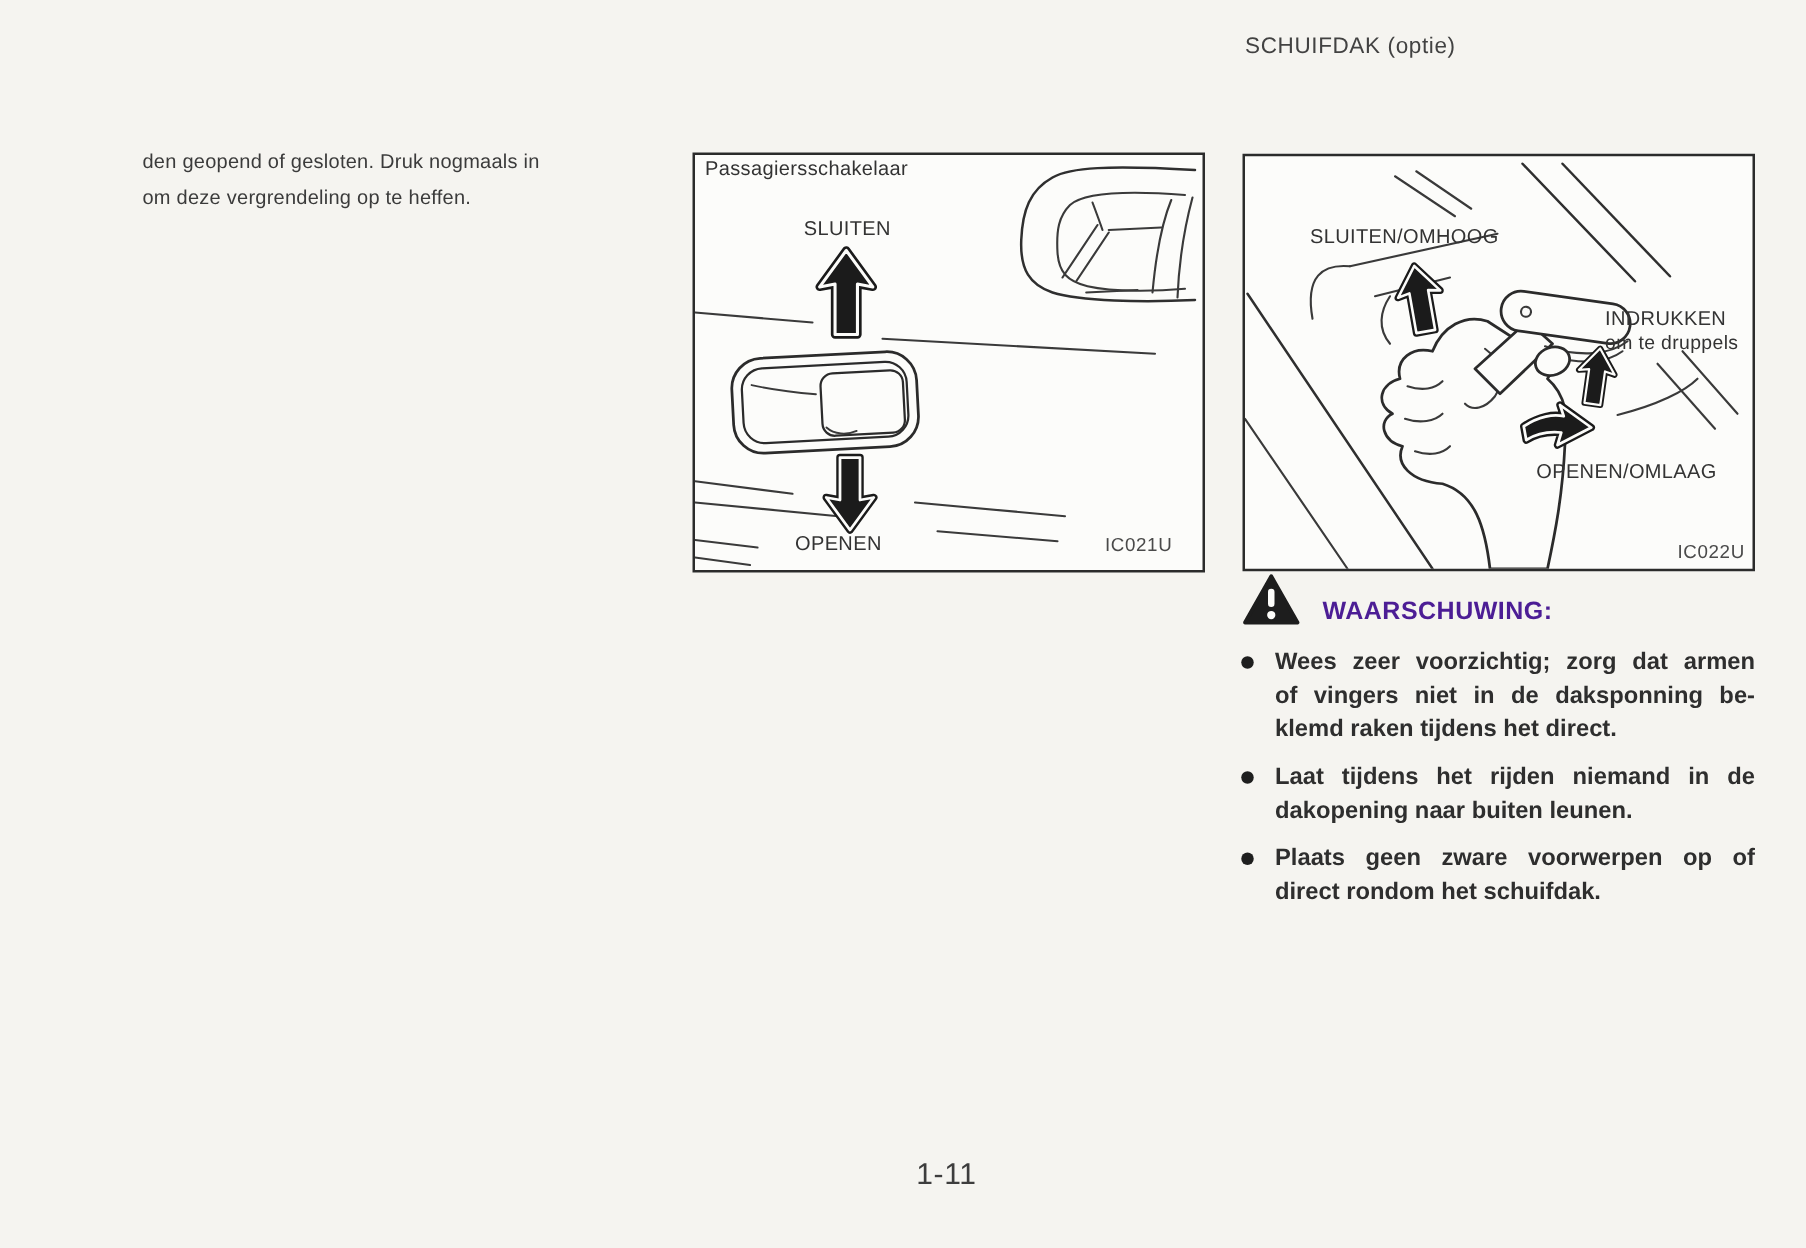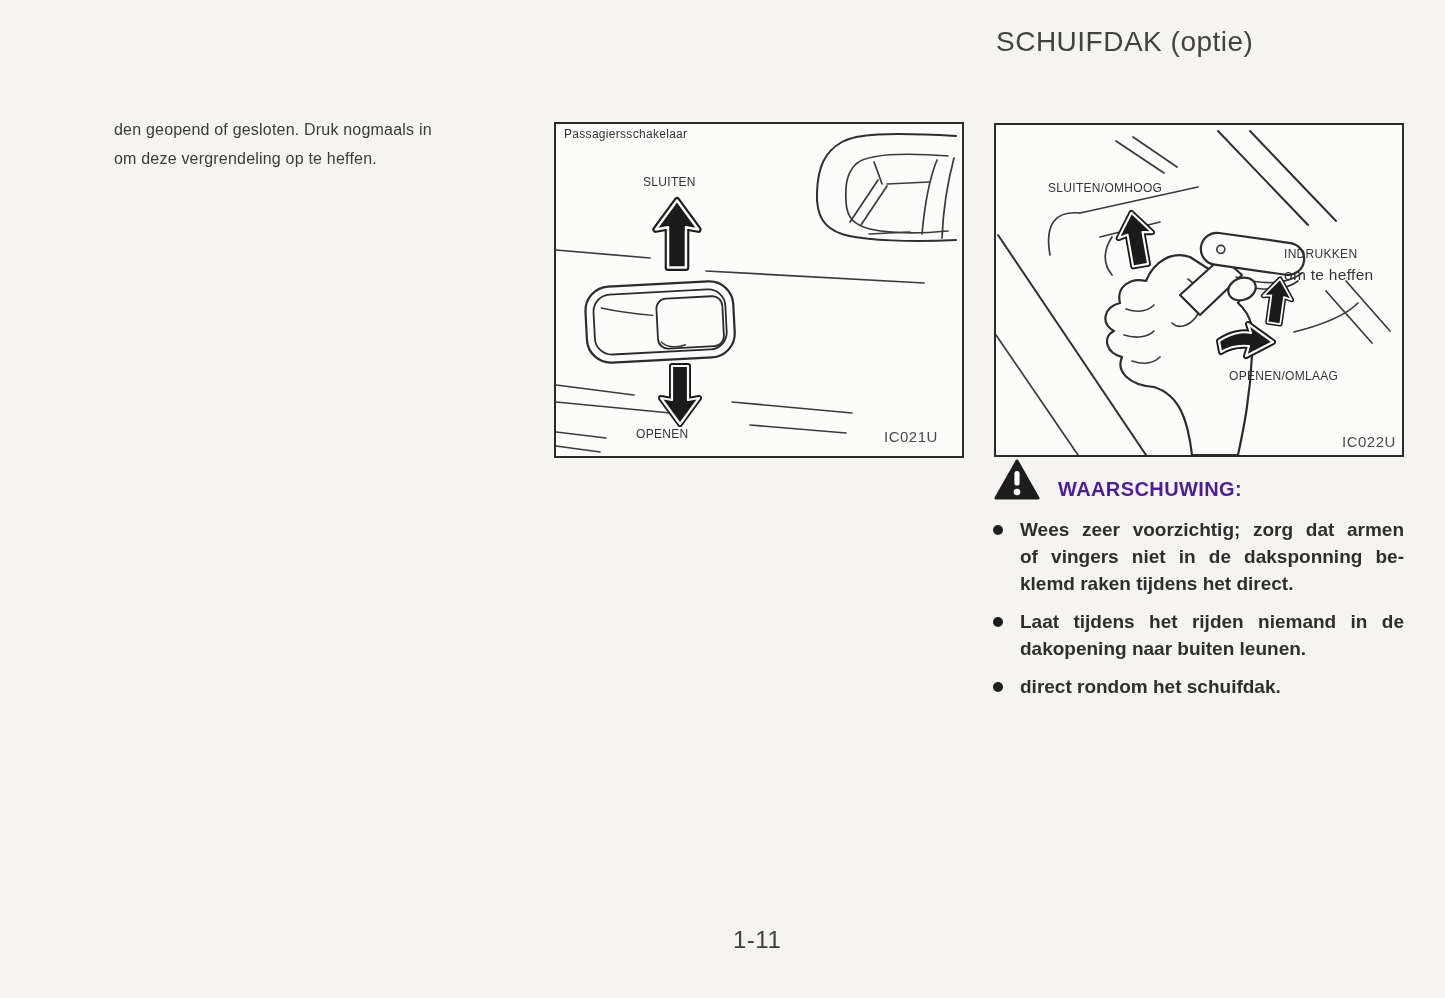--- a/index.html
+++ b/index.html
@@ -5,34 +5,34 @@
   html,body{margin:0;padding:0;}
   body{
     width:1445px;height:998px;position:relative;overflow:hidden;
     background:#f5f4f0;
     font-family:"Liberation Sans", sans-serif;
     color:#3a3a3a;
   }
   .abs{position:absolute;}
   #page-title{
     left:996px;top:26px;
-    font-size:28px;letter-spacing:.5px;color:#424242;
+    font-size:18px;letter-spacing:.5px;color:#424242;
   }
   #intro{
     left:114px;top:115px;font-size:16px;line-height:29px;color:#3b3b3b;
     letter-spacing:.2px;
   }
   .figure{
     background:#fcfcfa;border:2px solid #2b2b2b;box-sizing:border-box;
   }
   #figure1{left:554px;top:122px;width:410px;height:336px;}
   #figure2{left:994px;top:123px;width:410px;height:334px;padding-left:37px;}
   .figure svg{position:absolute;left:0;top:0;}
   .fig-label{
-    position:absolute;font-size:12px;color:#333;letter-spacing:.3px;white-space:nowrap;
+    position:absolute;font-size:16px;color:#333;letter-spacing:.3px;white-space:nowrap;
   }
   .fig-code{
     position:absolute;font-size:15px;color:#4a4a4a;letter-spacing:.5px;white-space:nowrap;
   }
   #warning{left:992px;top:458px;width:412px;}
   #warning-icon{position:absolute;left:2px;top:0;}
   #warning-heading{
     position:absolute;left:66px;top:20px;
     font-size:20px;font-weight:700;color:#4c1d95;letter-spacing:.4px;
   }
@@ -158,21 +158,21 @@
       <path class="arrow-outer" d="M 0 -28 L -18 -4 L -8 -6 L -8 28 L 8 28 L 8 -6 L 18 -4 Z"></path>
       <path class="arrow-inner" d="M 0 -28 L -18 -4 L -8 -6 L -8 28 L 8 28 L 8 -6 L 18 -4 Z"></path>
     </g>
     <g transform="translate(249,214)">
       <path class="arrow-outer" d="M -26 2 C -14 -6 -2 -8 6 -6 L 3 -15 L 28 3 L 1 17 L 4 7 C -6 6 -16 8 -24 13 Z"></path>
       <path class="arrow-inner" d="M -26 2 C -14 -6 -2 -8 6 -6 L 3 -15 L 28 3 L 1 17 L 4 7 C -6 6 -16 8 -24 13 Z"></path>
     </g>
   </svg>
   <span class="fig-label" style="left:52px;top:56px;">SLUITEN/OMHOOG</span>
   <span class="fig-label" style="left:288px;top:122px;">INDRUKKEN</span>
-  <span class="fig-label" style="left:288px;top:141px;font-size:15.5px;">om te heffen</span>
+  <span class="fig-label" style="left:288px;top:141px;font-size:15.5px;">om te druppels</span>
   <span class="fig-label" style="left:233px;top:244px;">OPENEN/OMLAAG</span>
   <span class="fig-code" style="left:346px;top:308px;">IC022U</span>
 </div>
 
 <div class="abs" id="warning" style="height:370px;">
   <svg id="warning-icon" width="46" height="44" viewBox="0 0 46 44">
     <path d="M 23 3 L 44 40 L 2 40 Z" fill="#1d1d1d" stroke="#1d1d1d" stroke-width="3" stroke-linejoin="round"></path>
     <rect x="20.4" y="13" width="5.2" height="14.5" rx="2.6" fill="#fcfcfa"></rect>
     <circle cx="23" cy="34" r="3.3" fill="#fcfcfa"></circle>
   </svg>
@@ -189,19 +189,20 @@
       <div class="w-item">
         <span class="w-dot"></span>
         <div class="w-text">
           <div class="w-line">Laat tijdens het rijden niemand in de</div>
           <div class="w-line last">dakopening naar buiten leunen.</div>
         </div>
       </div>
       <div class="w-item">
         <span class="w-dot"></span>
         <div class="w-text">
+          <div class="w-line">Plaats geen zware voorwerpen op of</div>
           <div class="w-line last">direct rondom het schuifdak.</div>
         </div>
       </div>
     </div>
 </div>
 
 <div class="abs" id="page-number">1-11</div>
 
 </body></html>

